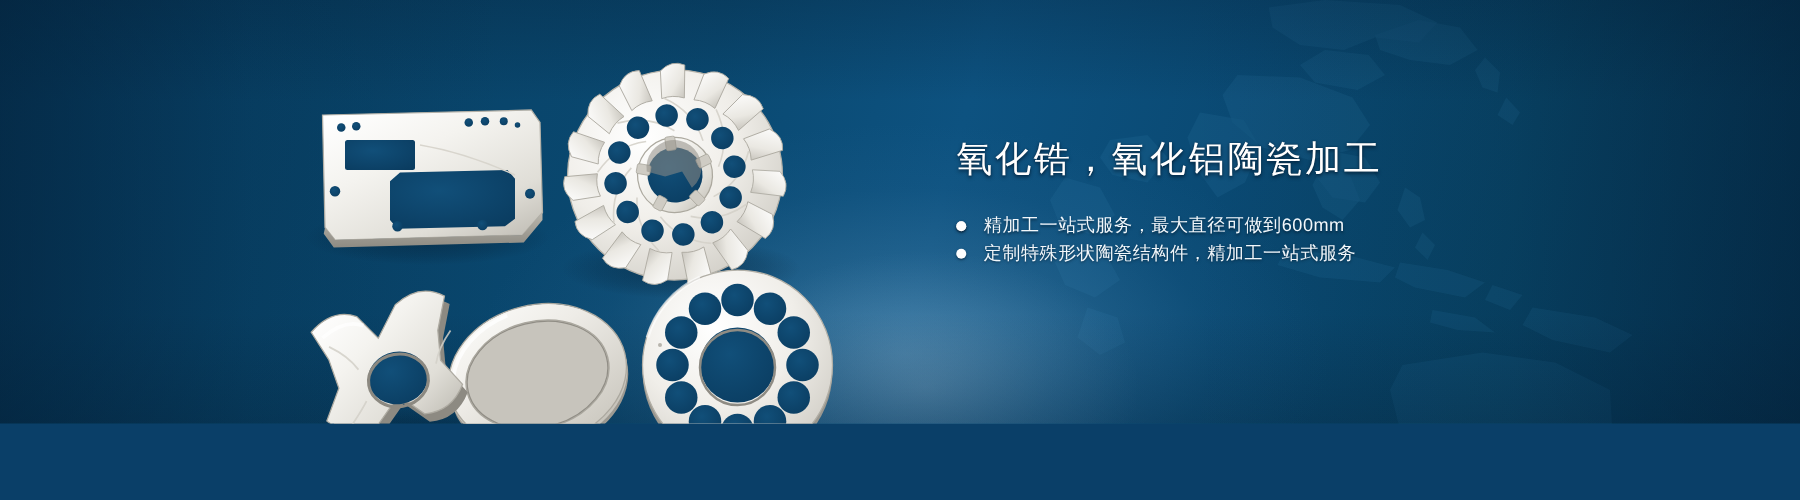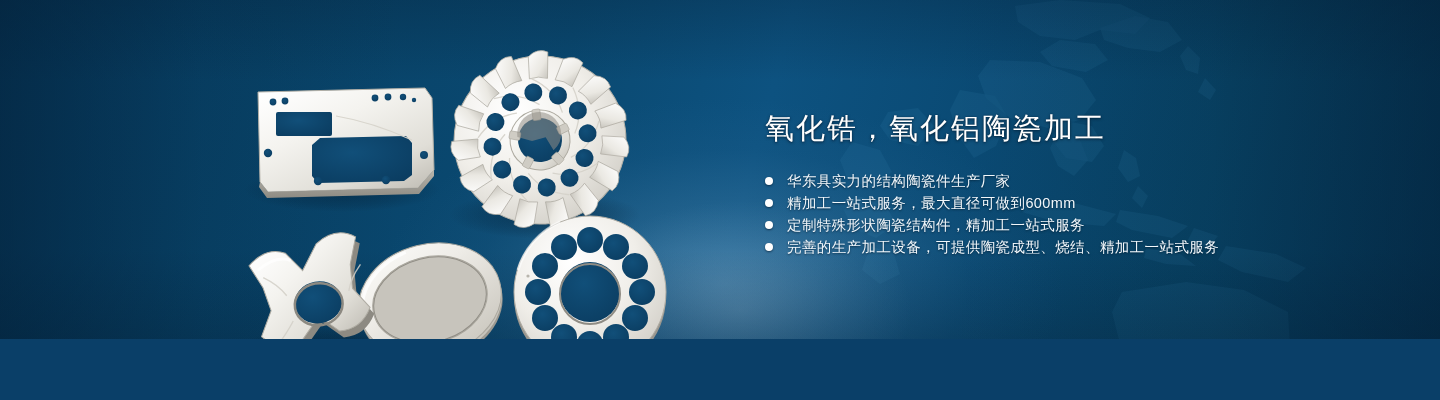--- a/index.html
+++ b/index.html
@@ -364,30 +364,25 @@
       <circle cx="-62" cy="-16" r="1.6" fill="#b8b5ad"></circle>
     </g>
   </svg>
 
   <div class="copy">
     <div class="headline">氧化锆，氧化铝陶瓷加工</div>
 
     <ul class="bullets">
       <li>
         <span class="dot"></span>
-        <span>华东具实力的结构陶瓷件生产厂家</span>
       </li>
       <li>
         <span class="dot"></span>
         <span>精加工一站式服务，最大直径可做到600mm</span>
       </li>
       <li>
         <span class="dot"></span>
         <span>定制特殊形状陶瓷结构件，精加工一站式服务</span>
       </li>
-      <li>
-        <span class="dot"></span>
-        <span>完善的生产加工设备，可提供陶瓷成型、烧结、精加工一站式服务</span>
-      </li>
     </ul>
   </div>
 
 </div>
 
 </body></html>

